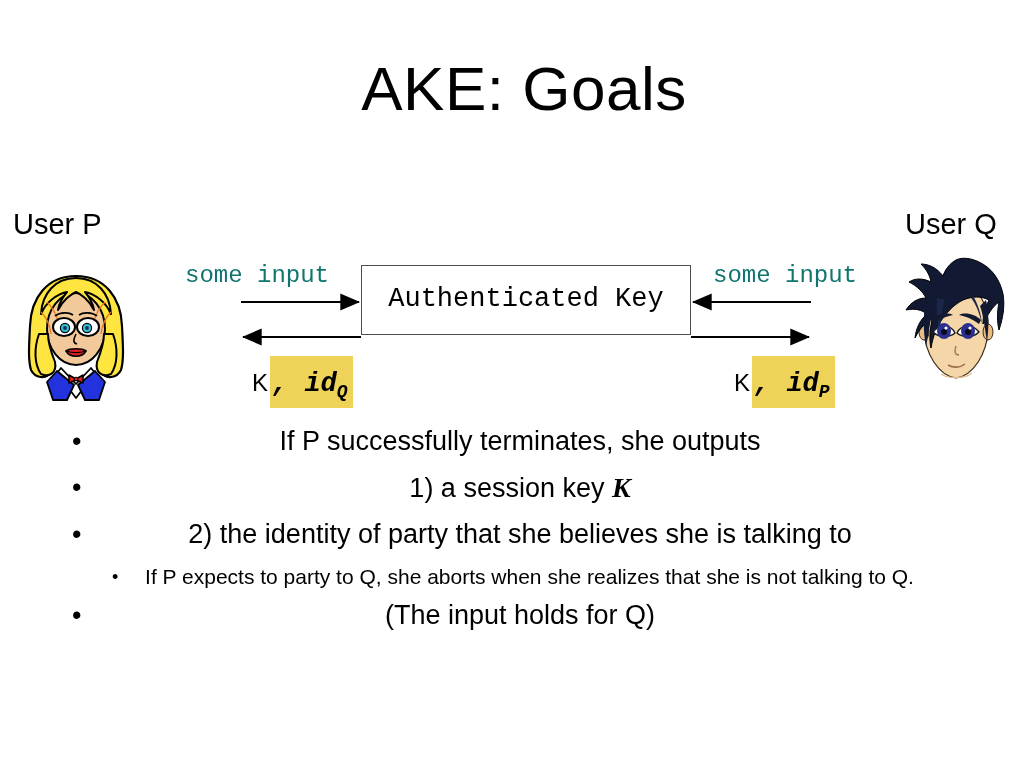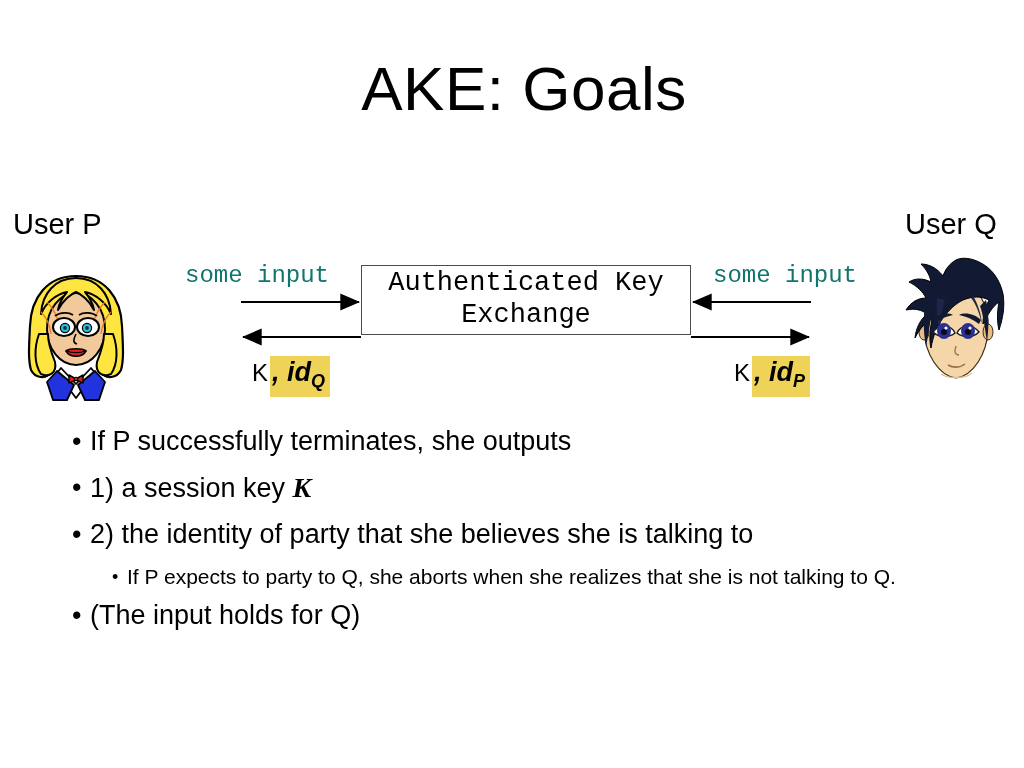--- a/index.html
+++ b/index.html
@@ -107,25 +107,25 @@
   #out-left  { left: 252px; top: 356px; }
   #out-right { left: 734px; top: 356px; }
 
   .k-plain {
     font-family: "Liberation Sans", sans-serif;
     font-size: 24px;
     padding-right: 2px;
   }
   .hl {
     background: #EFD358;
-    font-family: Liberation Sans, sans-serif;
+    font-family: Liberation Mono, monospace;
     font-style: italic;
     font-weight: bold;
     font-size: 27px;
-    padding: 3px 5px 7px 2px;
+    padding: 15px 5px 7px 2px;
     line-height: 1;
   }
   .hl .sub {
     font-size: 18px;
     vertical-align: sub;
     font-style: italic;
     font-weight: bold;
   }
 
   
@@ -159,21 +159,21 @@
     width: 18px;
     font-size: 27px;
     line-height: 1.22;
   }
   .dot2 {
     flex: 0 0 auto;
     width: 15px;
     font-size: 18px;
     line-height: 1.45;
   }
-  .btext { flex: 1 1 auto; max-width: 860px; }
+  .btext { flex: 1 1 auto; max-width: 860px; text-align: center; }
   .lvl2 .btext { max-width: 805px; }
 
   .math-k {
     font-family: "Liberation Serif", serif;
     font-style: italic;
     font-weight: bold;
     font-size: 28px;
   }
 </style>
 </head>
@@ -295,21 +295,20 @@
     <line x1="361" y1="337" x2="243" y2="337" stroke="#000000" stroke-width="2.2" marker-end="url(#ah)"></line>
 
     <line x1="811" y1="302" x2="693" y2="302" stroke="#000000" stroke-width="2.2" marker-end="url(#ah)"></line>
 
     <line x1="691" y1="337" x2="809" y2="337" stroke="#000000" stroke-width="2.2" marker-end="url(#ah)"></line>
   </svg>
 
   <div class="ake-box">
     <div>
       <span>Authenticated Key</span><br>
-      <span>Exchange</span>
     </div>
   </div>
 
   <div class="flow-label" id="label-input-left">some input</div>
   <div class="flow-label" id="label-input-right">some input</div>
 
   <div class="out-group" id="out-left">
     <span class="k-plain">K</span>
     <span class="hl"><span>,</span>&nbsp;<span>id</span><span class="sub">Q</span></span>
   </div>

